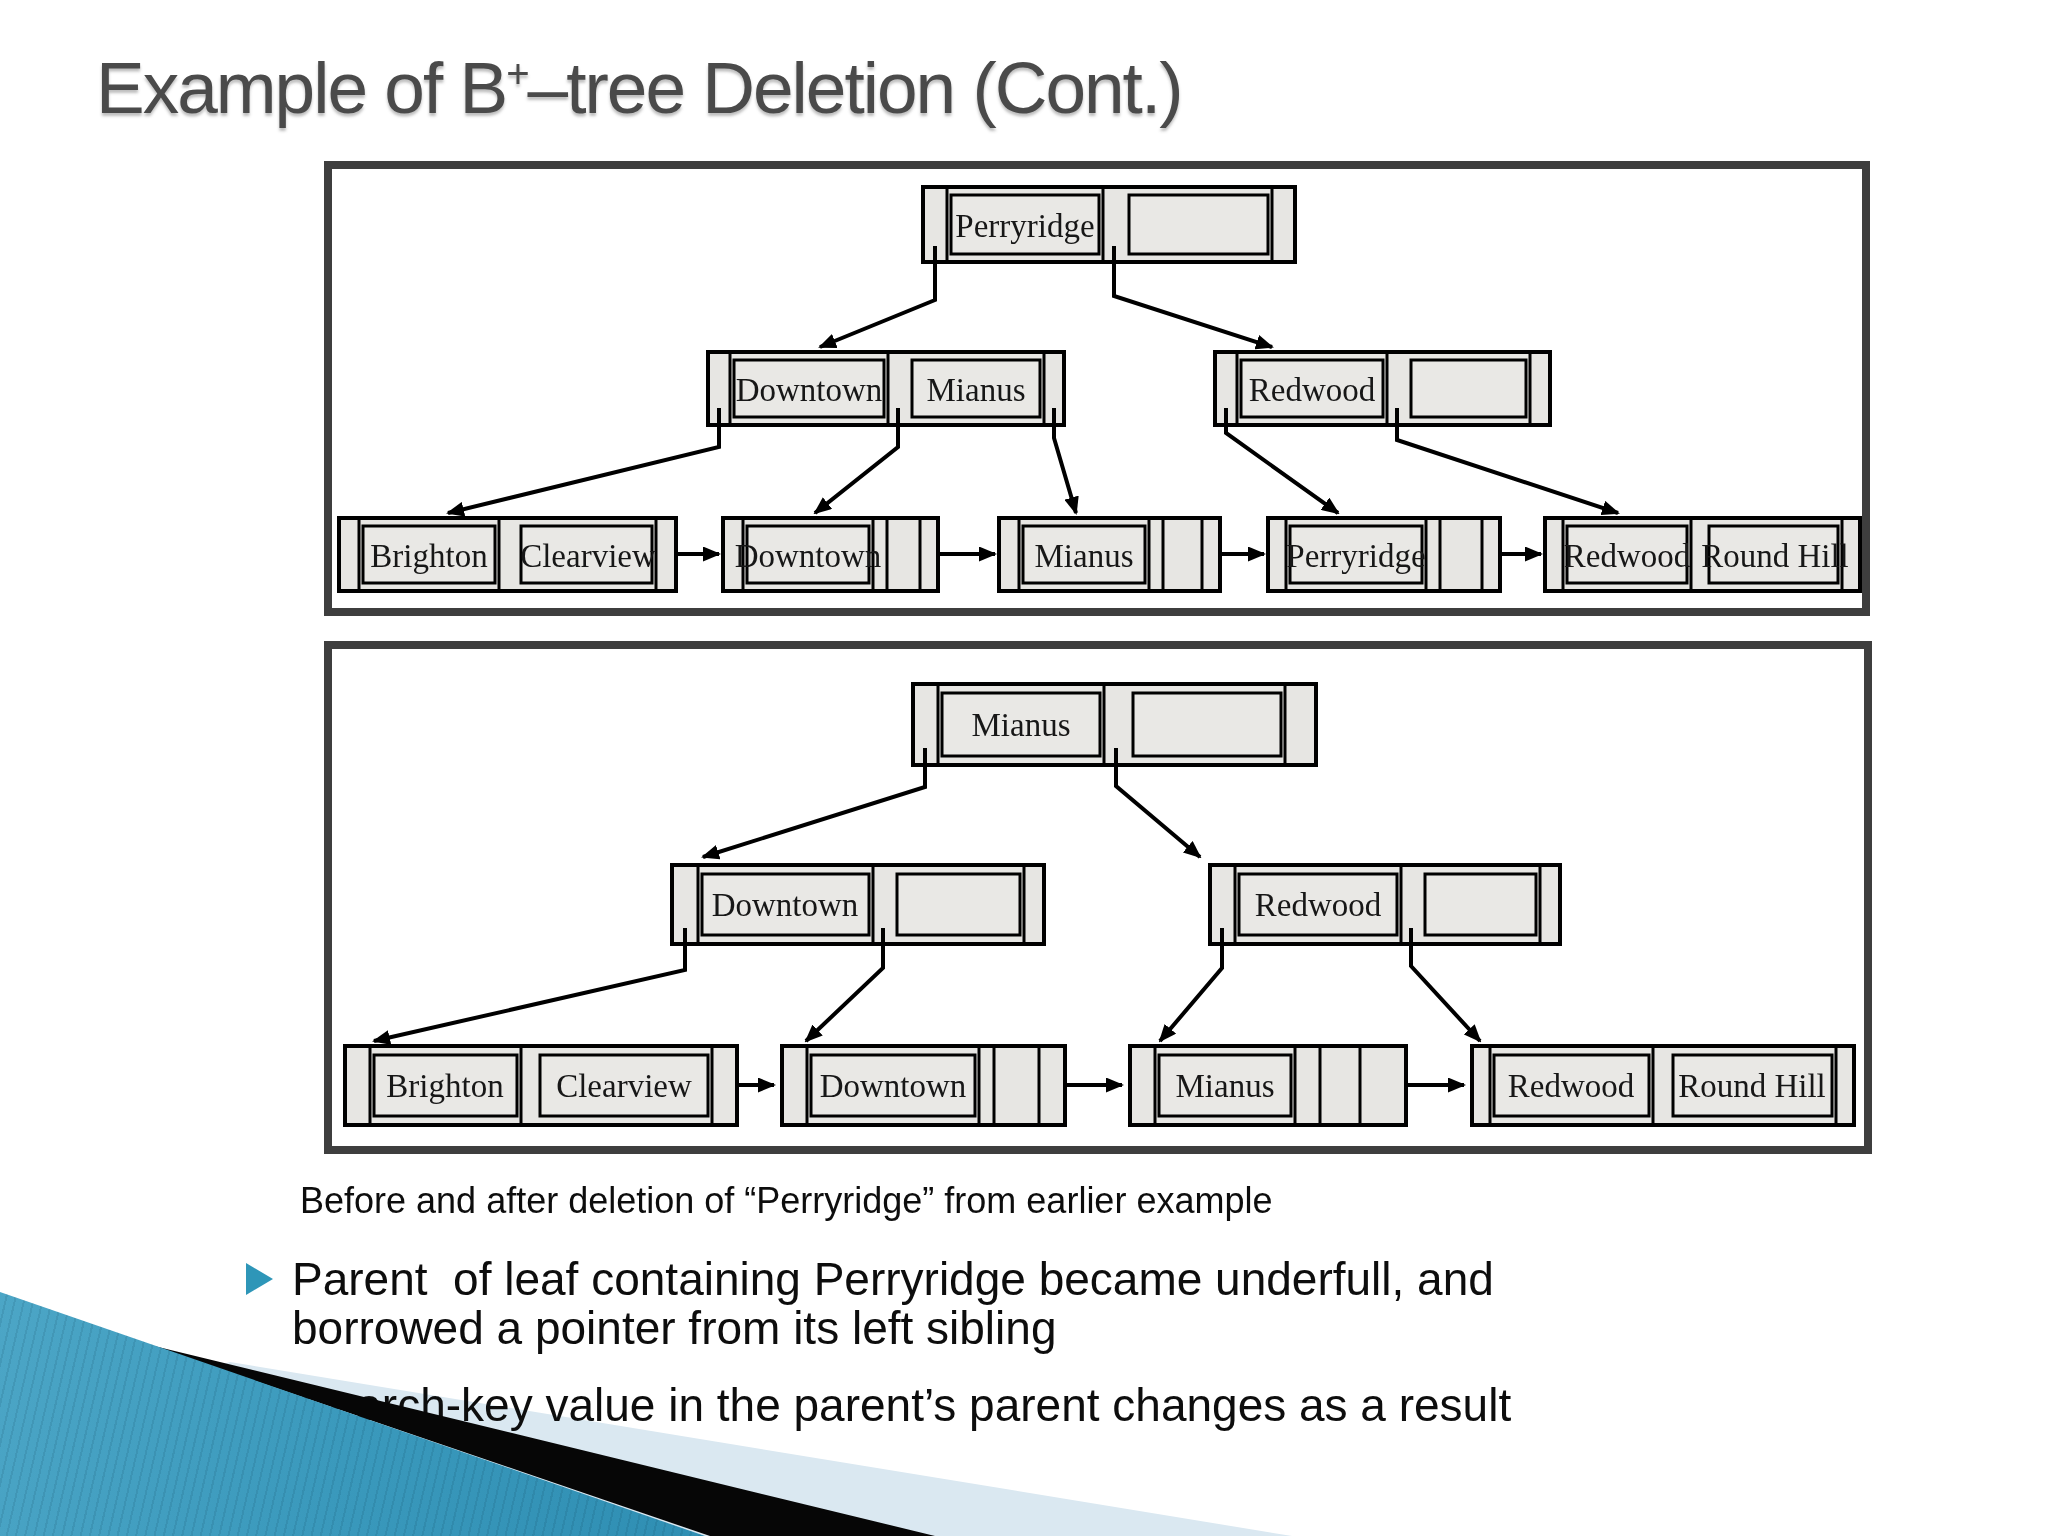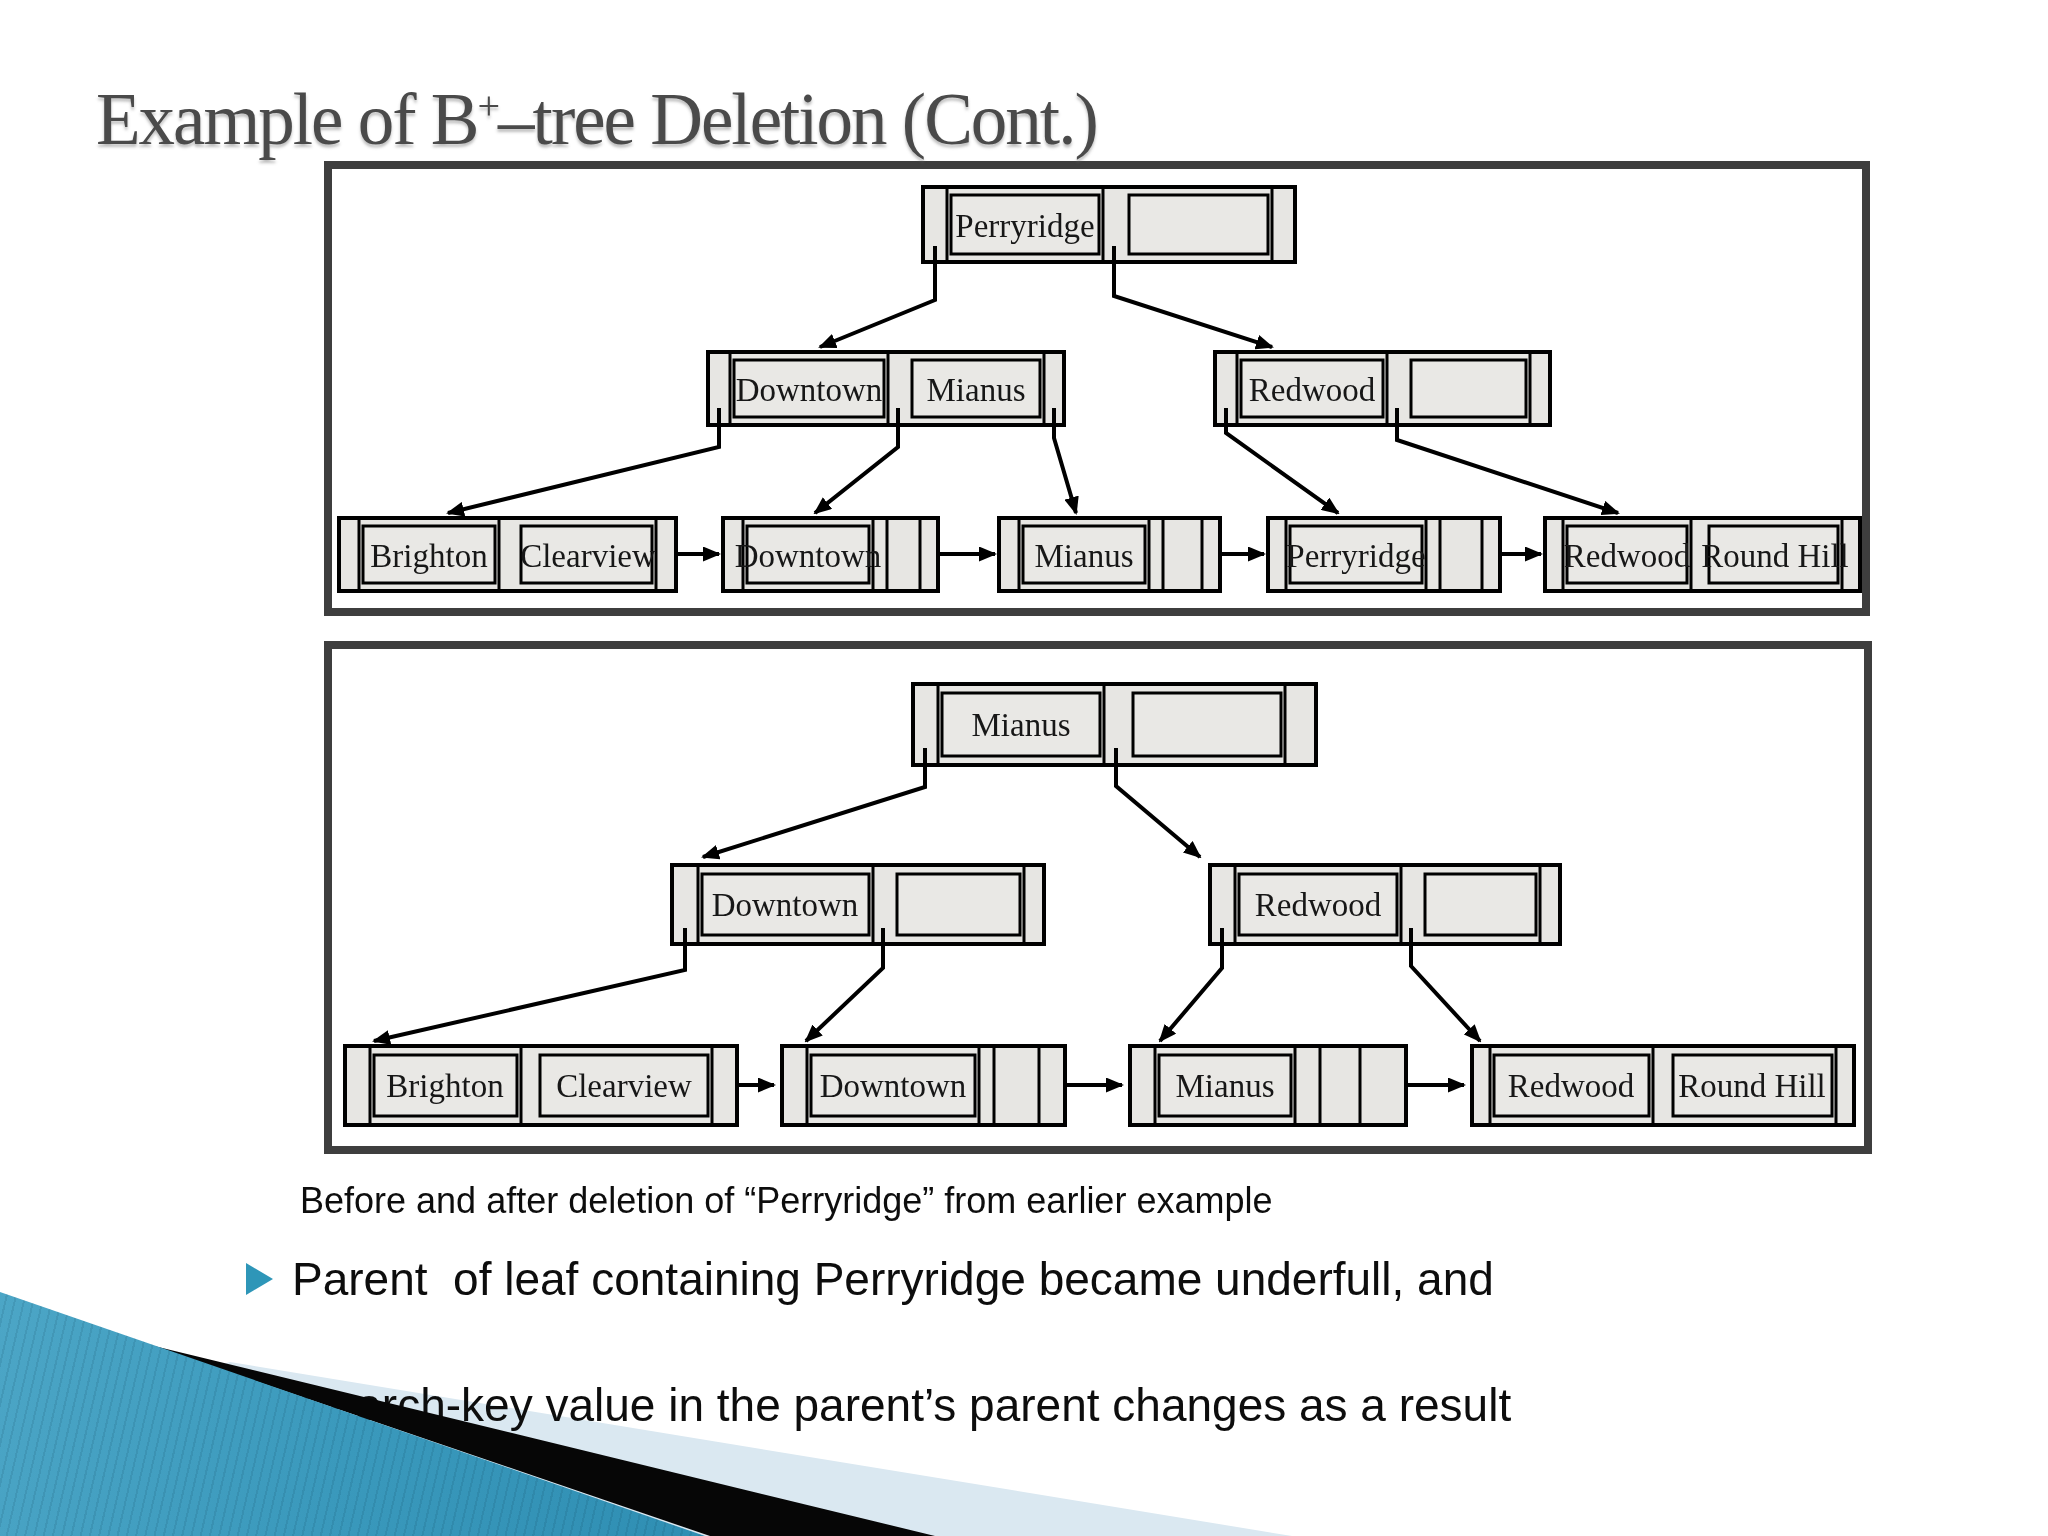--- a/index.html
+++ b/index.html
@@ -3,25 +3,24 @@
 <meta charset="utf-8">
 <style>
   html,body { margin:0; padding:0; background:#888; }
   .stage {
     position:relative; width:2048px; height:1536px; background:#ffffff;
     overflow:hidden; font-family:"Liberation Sans", sans-serif;
   }
   
   .title {
     position:absolute; left:96px; top:46px; z-index:6;
-    font-family:Liberation Serif, serif;
+    font-family:Liberation Sans, sans-serif;
     font-size:73px; letter-spacing:-2px; color:#4a4a4a; font-weight:500;
     text-shadow:0 3px 3px rgba(110,110,110,0.45);
     white-space:nowrap;
-    margin-top:32px;
   }
   .title sup { font-size:0.55em; vertical-align:super; }
   
   svg.diagram { position:absolute; left:0; top:0; z-index:4; }
   .frame { fill:#ffffff; stroke:#3e3e3e; stroke-width:8; }
   .nbox  { fill:#e7e6e3; stroke:#000; stroke-width:4; }
   .krect { fill:#e9e8e5; stroke:#000; stroke-width:3; }
   .vline { stroke:#000; stroke-width:3; }
   .edge  { stroke:#000; stroke-width:4; fill:none; }
   .ntext {
@@ -256,20 +255,21 @@
     <path class="edge" marker-end="url(#ah)" d="M737,1085 H774"></path>
     <path class="edge" marker-end="url(#ah)" d="M1065,1085 H1122"></path>
     <path class="edge" marker-end="url(#ah)" d="M1406,1085 H1464"></path>
   </svg>
 
   <div class="caption">Before and after deletion of “Perryridge” from earlier example</div>
 
   <span class="tri tri1"></span>
   <div class="b1">
     <div class="bullet-line">Parent  of leaf containing Perryridge became underfull, and</div>
+    <div class="bullet-line">borrowed a pointer from its left sibling</div>
   </div>
 
   <span class="tri tri2"></span>
   <div class="b2">
     <div class="bullet-line">Search-key value in the parent’s parent changes as a result</div>
   </div>
 
   <div class="blackstripe"></div>
   <div class="tealwedge"></div>
 

